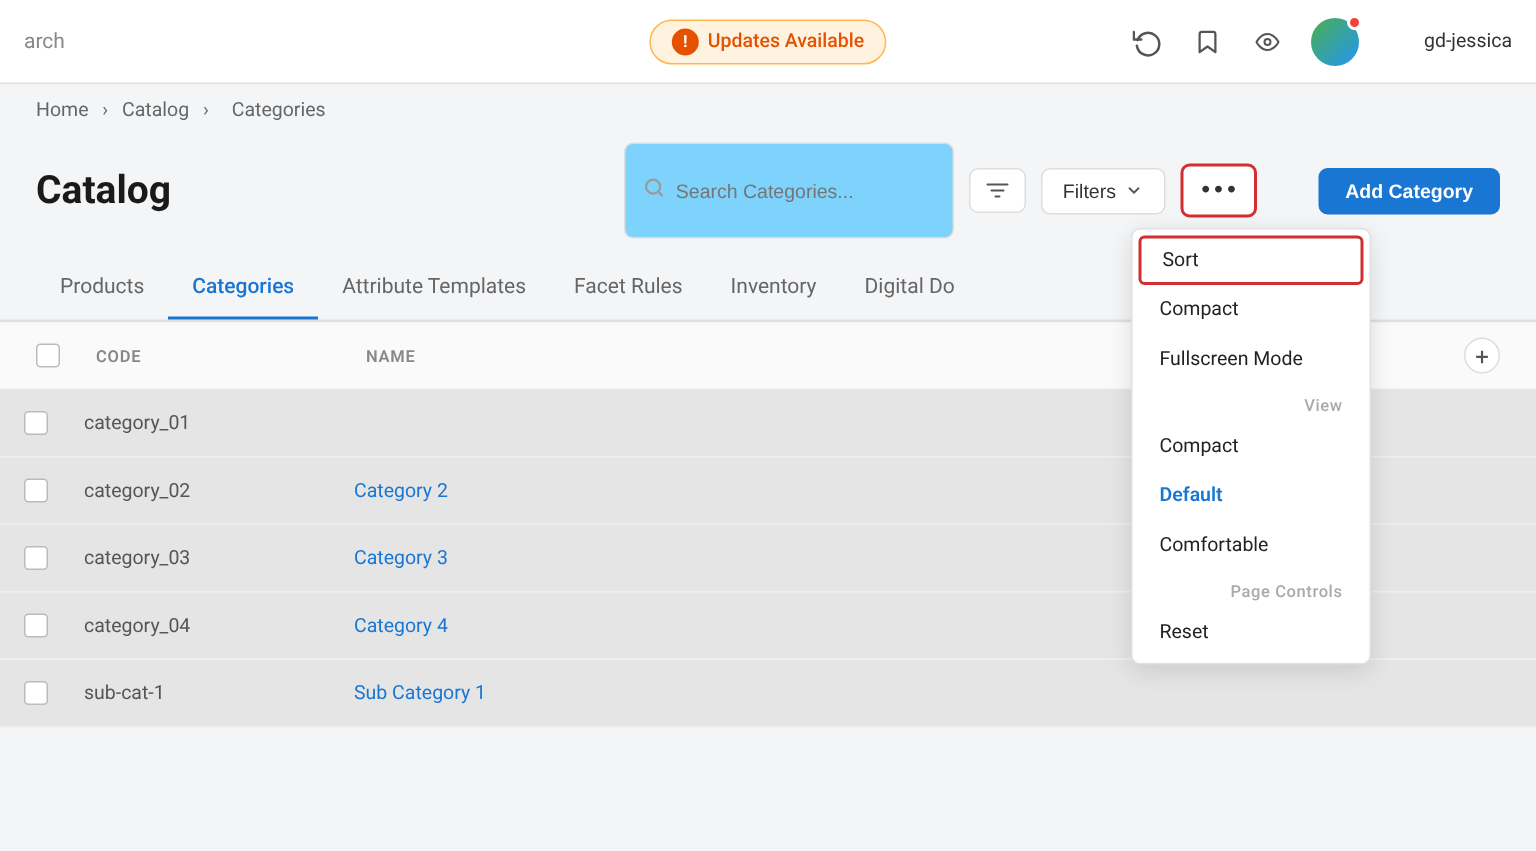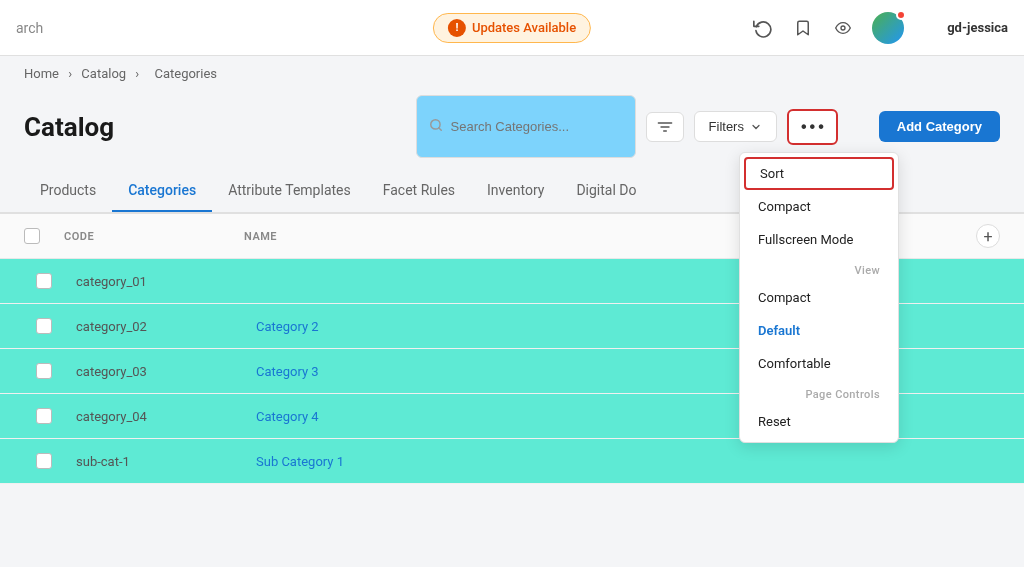--- a/index.html
+++ b/index.html
@@ -88,21 +88,21 @@
       top: -2px;
       right: -2px;
       width: 10px;
       height: 10px;
       background: #f44336;
       border-radius: 50%;
       border: 2px solid white;
     }
     .username {
       font-size: 13px;
-      font-weight: 700;
+      font-weight: 400;
       color: #333;
       margin-left: 35px;
     }
 
     
     .breadcrumb {
       padding: 10px 24px;
       background: #f4f5f7;
       font-size: 13px;
       color: #666;
@@ -236,23 +236,23 @@
       background: #fafafa;
     }
     .col-checkbox { width: 40px; }
     .col-code { width: 180px; font-size: 11px; font-weight: 600; color: #888; text-transform: uppercase; letter-spacing: 0.5px; }
     .col-name { flex: 1; font-size: 11px; font-weight: 600; color: #888; text-transform: uppercase; letter-spacing: 0.5px; }
     .col-plus { width: 40px; text-align: right; }
 
     .table-row {
       display: flex;
       align-items: center;
-      padding: 14px 36px;
+      padding: 14px 16px;
       border-bottom: 1px solid #f0f0f0;
-      background: #5eead4;
+      background: #e5e5e5;
     }
     .cell-checkbox { width: 40px; }
     .cell-code { width: 180px; font-size: 13px; color: #555; }
     .cell-name { flex: 1; font-size: 13px; color: #1976d2; cursor: pointer; }
     .cell-plus { width: 40px; }
 
     .checkbox {
       width: 16px;
       height: 16px;
       border: 1.5px solid #bbb;
@@ -272,21 +272,21 @@
       cursor: pointer;
       color: #555;
       font-size: 16px;
       margin-left: auto;
     }
 
     
     .dropdown-menu {
       position: absolute;
       top: 152px;
-      right: 125px;
+      right: 110px;
       background: #fff;
       border: 1px solid #e0e0e0;
       border-radius: 6px;
       box-shadow: 0 4px 16px rgba(0,0,0,0.12);
       z-index: 100;
       min-width: 160px;
       padding: 4px 0;
     }
     .dropdown-item {
       padding: 9px 18px;

